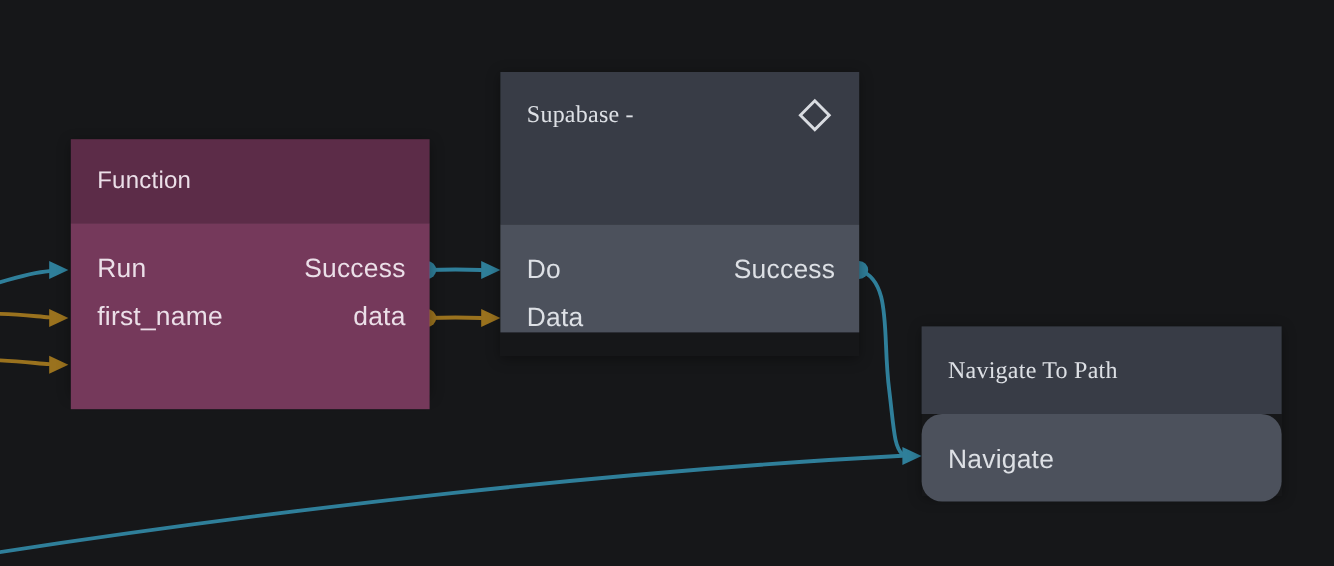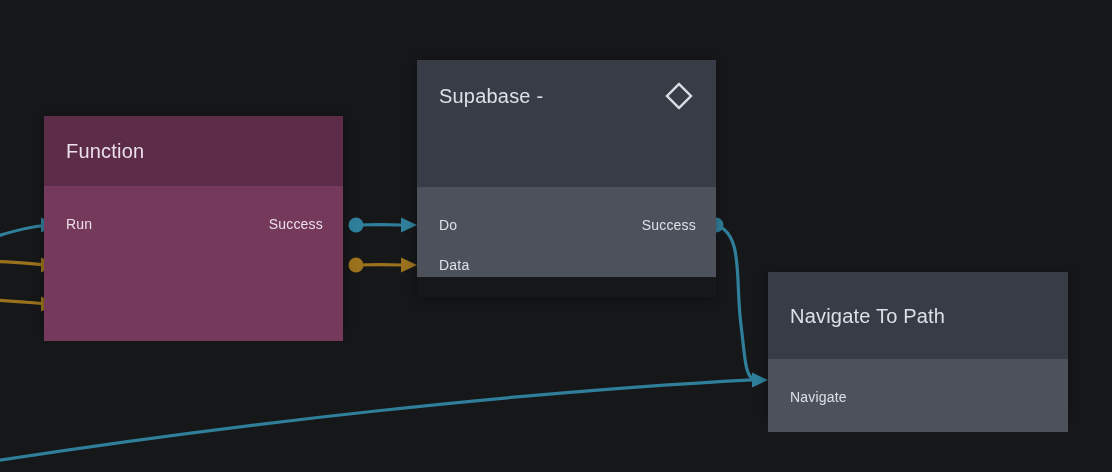--- a/index.html
+++ b/index.html
@@ -53,46 +53,47 @@
   }
   .node-body {
     box-sizing: border-box;
     padding: 18px 20px 0 22px;
   }
   .port-row {
     height: 40px;
     display: flex;
     align-items: center;
     justify-content: space-between;
-    font-size: 14px;
+    font-size: 22px;
     letter-spacing: 0.2px;
   }
 
   
-  #node-function { left: 44px; top: 116px; width: 299px; height: 213px; }
+  #node-function { left: 59px; top: 116px; width: 299px; height: 213px; }
   #node-function .node-header { background: var(--function-header, #5C2C48); height: 70px; }
   #node-function .node-body   { background: var(--function-body, #75395B); height: 155px; }
   #node-function .node-title, #node-function .port-row { color: var(--function-text, #EBDFE8); }
 
   
   #node-supabase { left: 417px; top: 60px; width: 299px; height: 237px; }
   #node-supabase .node-header {
     background: var(--gray-header, #383C46);
     height: 127px;
     align-items: flex-start;
     padding-top: 22px;
     justify-content: space-between;
+    font-family: Liberation Serif, serif;
   }
   #node-supabase .node-body { background: var(--gray-body, #4C515C); height: 90px; }
   #node-supabase .node-title, #node-supabase .port-row { color: var(--gray-text, #DDE0E5); }
 
   
   #node-navigate { left: 768px; top: 272px; width: 300px; height: 141px; }
-  #node-navigate .node-header { background: var(--gray-header, #383C46); height: 87px; }
-  #node-navigate .node-body   { background: var(--gray-body, #4C515C); height: 73px; }
+  #node-navigate .node-header { background: var(--gray-header, #383C46); height: 73px; font-family: Liberation Serif, serif; }
+  #node-navigate .node-body   { background: var(--gray-body, #4C515C); height: 73px; border-radius: 17px; }
   #node-navigate .node-title, #node-navigate .port-row { color: var(--gray-text, #DDE0E5); }
 
   .diamond-icon {
     width: 30px;
     height: 30px;
     flex: 0 0 auto;
     margin-top: -1px;
   }
   .diamond-icon rect {
     fill: none;
@@ -133,20 +134,24 @@
 
   <div class="node" id="node-function">
     <div class="node-header">
       <span class="node-title">Function</span>
     </div>
     <div class="node-body">
       <div class="port-row">
         <span>Run</span>
         <span>Success</span>
       </div>
+      <div class="port-row">
+        <span>first_name</span>
+        <span>data</span>
+      </div>
     </div>
   </div>
 
   <div class="node" id="node-supabase">
     <div class="node-header">
       <span class="node-title">
         <span style="display:block">Supabase -</span>
       </span>
       <svg class="diamond-icon" viewBox="0 0 30 30">
         <rect x="6.5" y="6.5" width="17" height="17" transform="rotate(45 15 15)"></rect>

